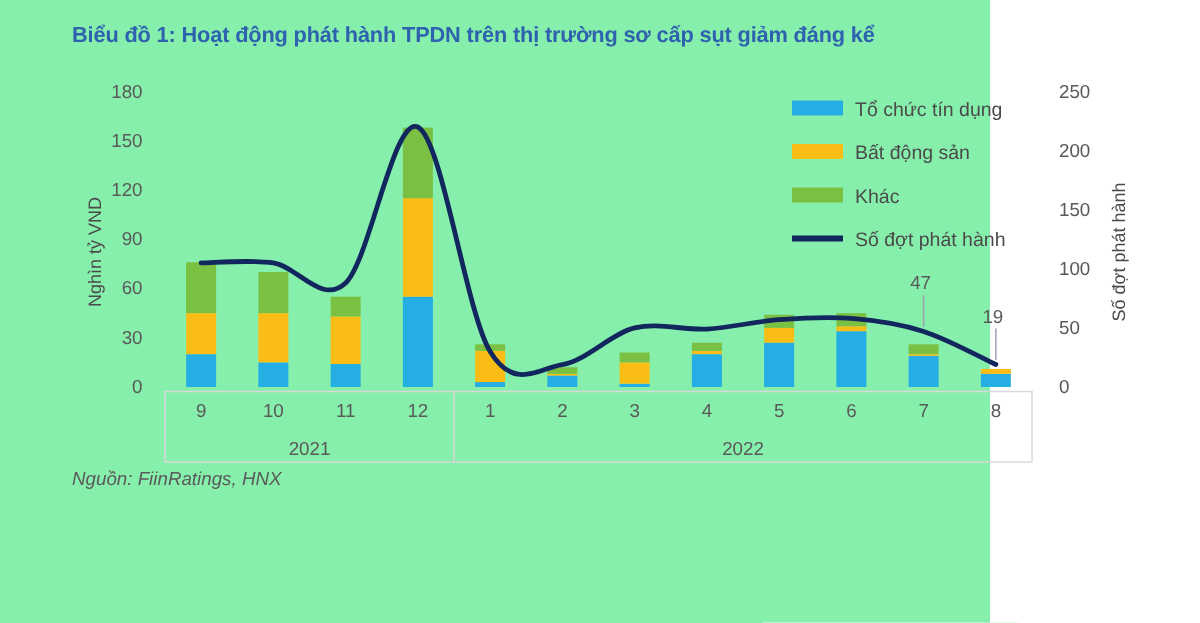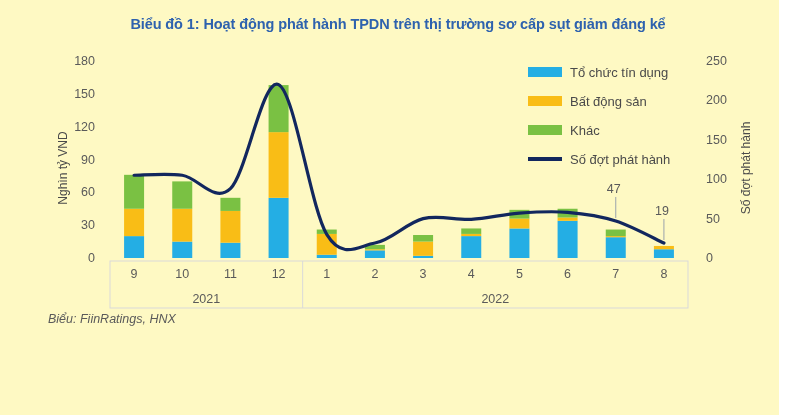--- a/index.html
+++ b/index.html
@@ -9,24 +9,23 @@
   }
   body {
     width: 800px;
     height: 415px;
     font-family: "Liberation Sans", sans-serif;
     color: #3c3c3c;
     overflow: hidden;
   }
   #root {
     position: relative;
-    width: 779px;
-    height: 415px;
-    background: #fef9c3;
-    text-align: center;
+    width: 660px;
+    height: 415px;
+    background: #86efac;
   }
   .chart-title {
     position: absolute;
     left: 48px;
     top: 16px;
     width: 700px;
     font-size: 14.5px;
     font-weight: bold;
     color: #2e62ae;
     letter-spacing: -0.1px;
@@ -217,15 +216,15 @@
             <text x="570" y="135" class="legend-text" text-anchor="start">Khác</text>
           </g>
           <g>
             <rect x="528" y="157" width="34" height="4" fill="#12275e"></rect>
             <text x="570" y="164" class="legend-text" text-anchor="start">Số đợt phát hành</text>
           </g>
         </g>
     </svg>
   </div>
 
-  <div class="source-note">Biểu: FiinRatings, HNX</div>
+  <div class="source-note">Nguồn: FiinRatings, HNX</div>
 
 </div>
 
 </body></html>

